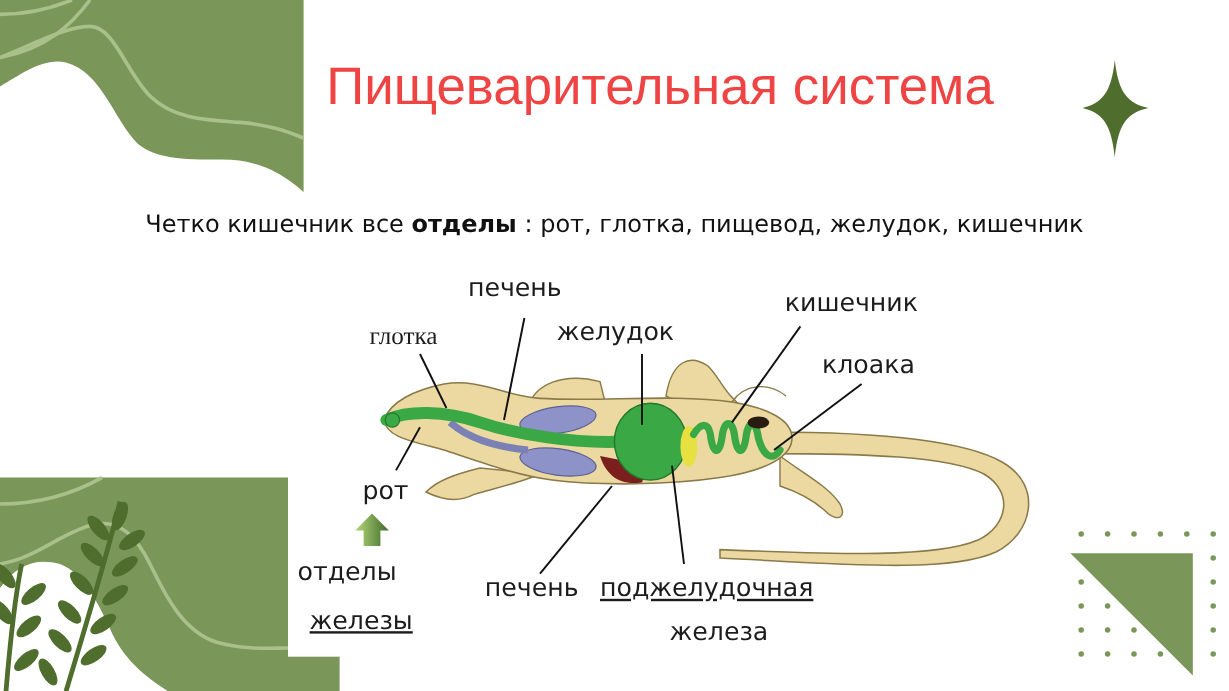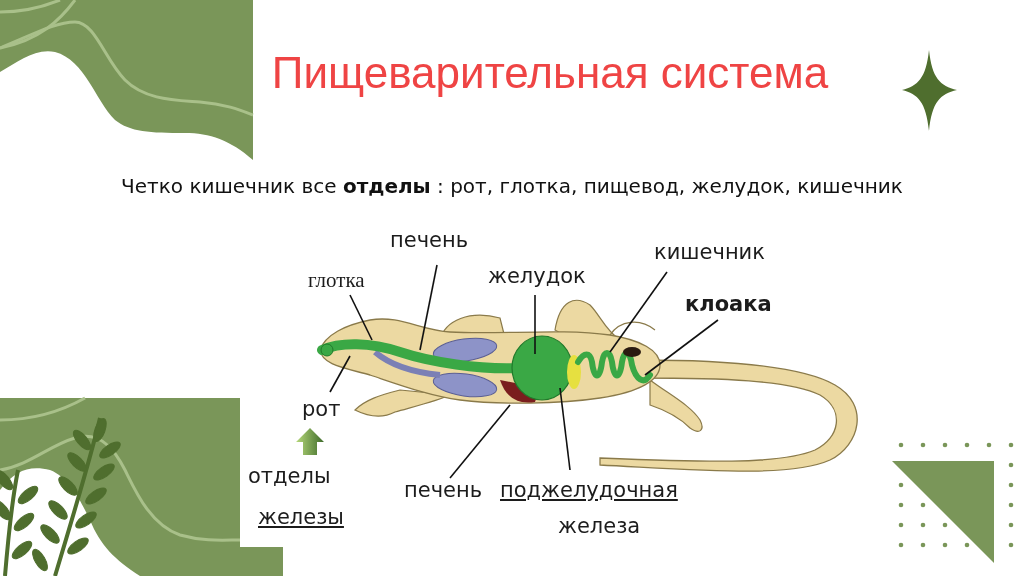--- a/index.html
+++ b/index.html
@@ -132,21 +132,21 @@
 <div class="abs" style="left:0; top:48px; width:1100px; text-align:center;">
   <span style="font-size:44px; color:#ef4444; font-family:Liberation Sans, sans-serif;margin-top:36px;">Пищеварительная система</span>
 </div>
 
 <div class="abs subtitle">
   <span>Четко кишечник все </span><b>отделы</b><span> : рот, глотка, пищевод, желудок, кишечник</span>
 </div>
 
 <span class="lbl" style="left:308px; top:268px;font-family:Liberation Serif, serif;">глотка</span>
 <span class="lbl" style="left:390px; top:228px;">печень</span>
-<span class="lbl" style="left:488px; top:264px;">желудок</span>
+<span class="lbl" style="left:464px; top:264px;">желудок</span>
 <span class="lbl" style="left:654px; top:240px;">кишечник</span>
-<span class="lbl" style="left:685px; top:292px;font-weight:bold;">клоака</span>
+<span class="lbl" style="left:685px; top:292px;">клоака</span>
 <span class="lbl" style="left:302px; top:397px;">рот</span>
 <span class="lbl" style="left:248px; top:464px;">отделы</span>
 <span class="lbl" style="left:258px; top:505px;text-decoration:underline;">железы</span>
 <span class="lbl" style="left:390px; top:478px;margin-left:14px;">печень</span>
 <span class="lbl" style="left:500px; top:478px;text-decoration:underline;">поджелудочная</span>
 <span class="lbl" style="left:558px; top:514px;">железа</span>
 
 </body></html>

